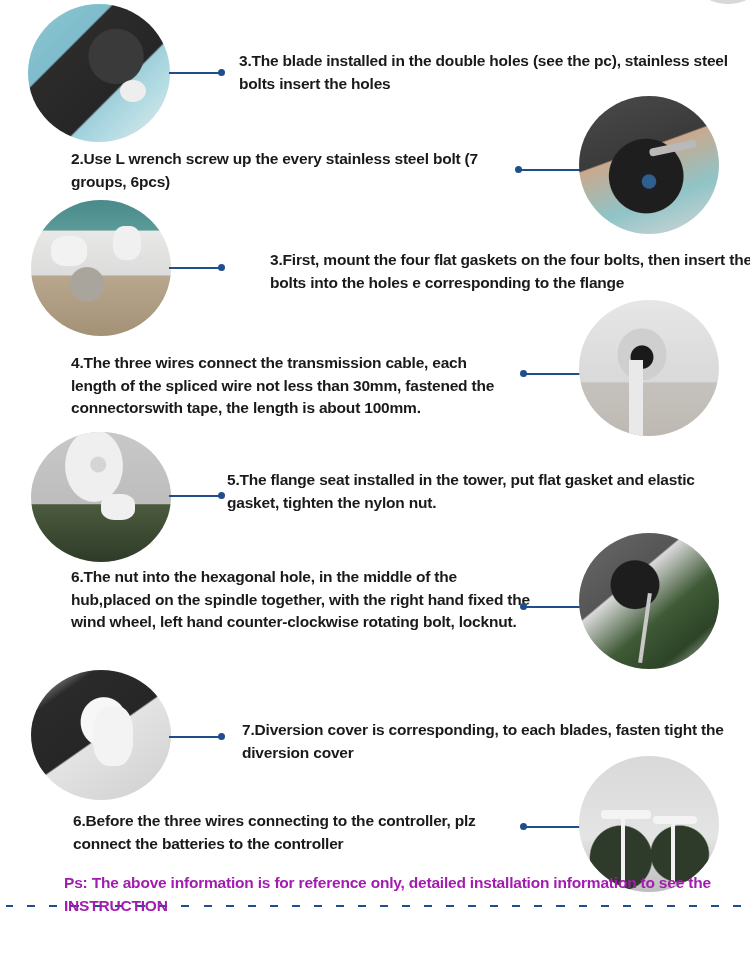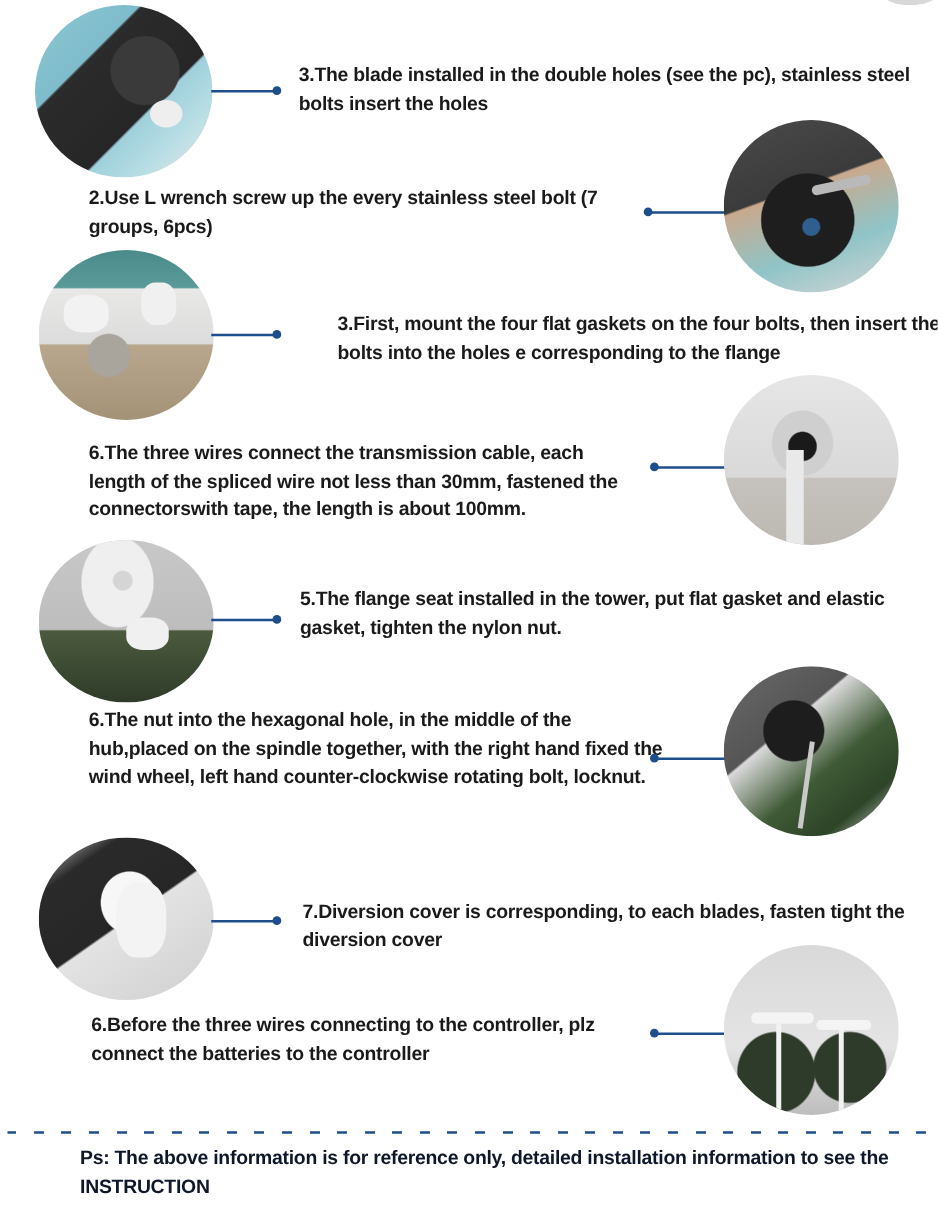--- a/index.html
+++ b/index.html
@@ -7,21 +7,21 @@
          font-family: "Liberation Sans", "DejaVu Sans", sans-serif; }
   .photo { position: absolute; border-radius: 50%; overflow: hidden; }
   .photo .ph { position: absolute; inset: 0; }
   .conn { position: absolute; height: 2px; background: #1f4e8c; }
   .dot { position: absolute; width: 7px; height: 7px; border-radius: 50%; background: #1f4e8c; }
   .step { position: absolute; color: #1a1a1a; font-size: 15.5px; line-height: 22.5px;
           letter-spacing: -0.2px; font-weight: 600; }
   .divider { position: absolute; left: 6px; right: 0; top: 905px; height: 0;
              border-top: 2px dashed #1f4e8c; }
   .divider { border-image: repeating-linear-gradient(90deg, #1f4e8c 0 8px, transparent 8px 22px) 1; }
-  .note { position: absolute; left: 64px; top: 916px; width: 660px; color: #0f172a;
+  .note { position: absolute; left: 64px; top: 872px; width: 660px; color: #a21caf;
           font-size: 15.5px; line-height: 22.5px; font-weight: 600; letter-spacing: -0.2px; }
   .corner { position: absolute; right: 0; top: -14px; width: 44px; height: 18px;
             border-radius: 50%; background: #d8d8d8; }
 </style>
 </head>
 <body>
 
 <div class="corner"></div>
 
 <div class="photo" style="left:28px;top:4px;width:142px;height:138px;">
@@ -49,41 +49,41 @@
   <div class="ph" style="background:
     radial-gradient(circle at 40% 62%, #a9a49c 0 14%, transparent 15%),
     linear-gradient(180deg, #4a8a8a 0%, #5a9a98 22%, #e8e8e6 23%, #dcdcdc 55%, #b8a78d 56%, #a39276 100%);"></div>
   <div style="position:absolute;left:20px;top:36px;width:36px;height:30px;border-radius:40%;background:#f2f2f2;"></div>
   <div style="position:absolute;left:82px;top:26px;width:28px;height:34px;border-radius:40%;background:#f0f0f0;"></div>
 </div>
 <div class="conn" style="left:169px;top:267px;width:54px;"></div>
 <div class="dot" style="left:218px;top:264px;"></div>
 <div class="step" style="left:239px;top:249px;width:505px;margin-left:31px;">3.First, mount the four flat gaskets on the four bolts, then insert the bolts into the holes e corresponding to the flange</div>
 
-<div class="step" style="left:71px;top:352px;width:440px;">6.The three wires connect the transmission cable, each length of the spliced wire not less than 30mm, fastened the connectorswith tape, the length is about 100mm.</div>
+<div class="step" style="left:71px;top:352px;width:440px;">4.The three wires connect the transmission cable, each length of the spliced wire not less than 30mm, fastened the connectorswith tape, the length is about 100mm.</div>
 <div class="dot" style="left:520px;top:370px;"></div>
 <div class="conn" style="left:525px;top:373px;width:57px;"></div>
 <div class="photo" style="left:579px;top:300px;width:140px;height:136px;">
   <div class="ph" style="background:
     radial-gradient(ellipse at 45% 42%, #1a1a1a 0 10%, transparent 11%),
     radial-gradient(ellipse at 45% 40%, #cfcfcf 0 22%, transparent 23%),
     linear-gradient(180deg, #e6e6e6 0%, #d9d9d9 60%, #c5c2bd 61%, #bdb8b2 100%);"></div>
   <div style="position:absolute;left:50px;top:60px;width:14px;height:80px;background:#e9e9e9;"></div>
 </div>
 
 <div class="photo" style="left:31px;top:432px;width:140px;height:130px;">
   <div class="ph" style="background:
     radial-gradient(circle at 48% 25%, #d5d5d5 0 6%, transparent 7%),
     radial-gradient(ellipse at 45% 26%, #efefef 0 26%, transparent 27%),
     linear-gradient(180deg, #c8c8c8 0%, #bdbdbd 55%, #4b5a3e 56%, #2f3b28 100%);"></div>
   <div style="position:absolute;left:70px;top:62px;width:34px;height:26px;border-radius:40%;background:#f0f0f0;"></div>
 </div>
 <div class="conn" style="left:169px;top:495px;width:54px;"></div>
 <div class="dot" style="left:218px;top:492px;"></div>
-<div class="step" style="left:240px;top:469px;width:500px;">5.The flange seat installed in the tower, put flat gasket and elastic gasket, tighten the nylon nut.</div>
+<div class="step" style="left:227px;top:469px;width:500px;">5.The flange seat installed in the tower, put flat gasket and elastic gasket, tighten the nylon nut.</div>
 
 <div class="step" style="left:71px;top:566px;width:460px;">6.The nut into the hexagonal hole, in the middle of the hub,placed on the spindle together, with the right hand fixed the wind wheel, left hand counter-clockwise rotating bolt, locknut.</div>
 <div class="dot" style="left:520px;top:603px;"></div>
 <div class="conn" style="left:525px;top:606px;width:57px;"></div>
 <div class="photo" style="left:579px;top:533px;width:140px;height:136px;">
   <div class="ph" style="background:
     radial-gradient(circle at 40% 38%, #1d1d1d 0 20%, transparent 21%),
     linear-gradient(140deg, #6a6a6a 0%, #555 35%, #d9d9d9 36%, #3f5a36 60%, #2d4427 80%, #e1e1e1 100%);"></div>
   <div style="position:absolute;left:64px;top:60px;width:4px;height:70px;background:#c8c8c8;transform:rotate(8deg);"></div>
 </div>

